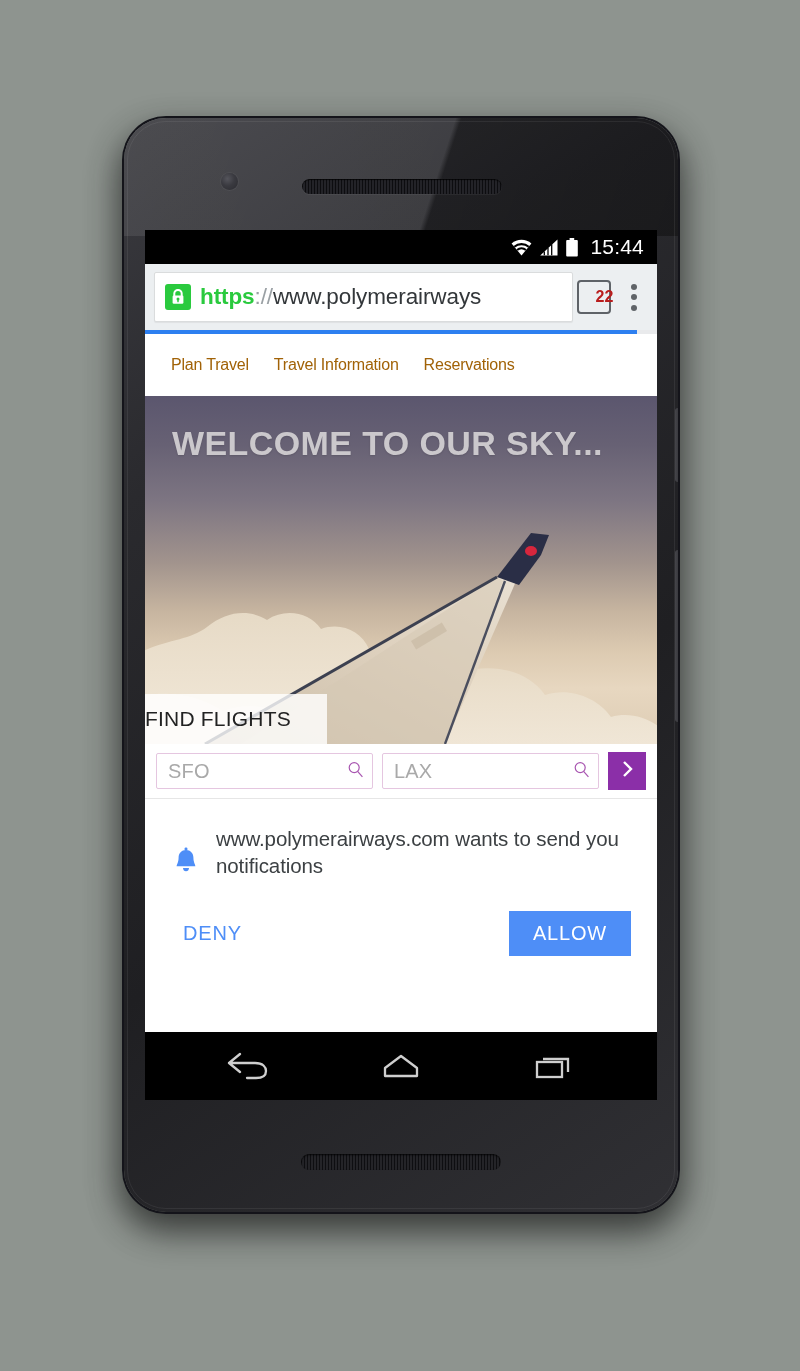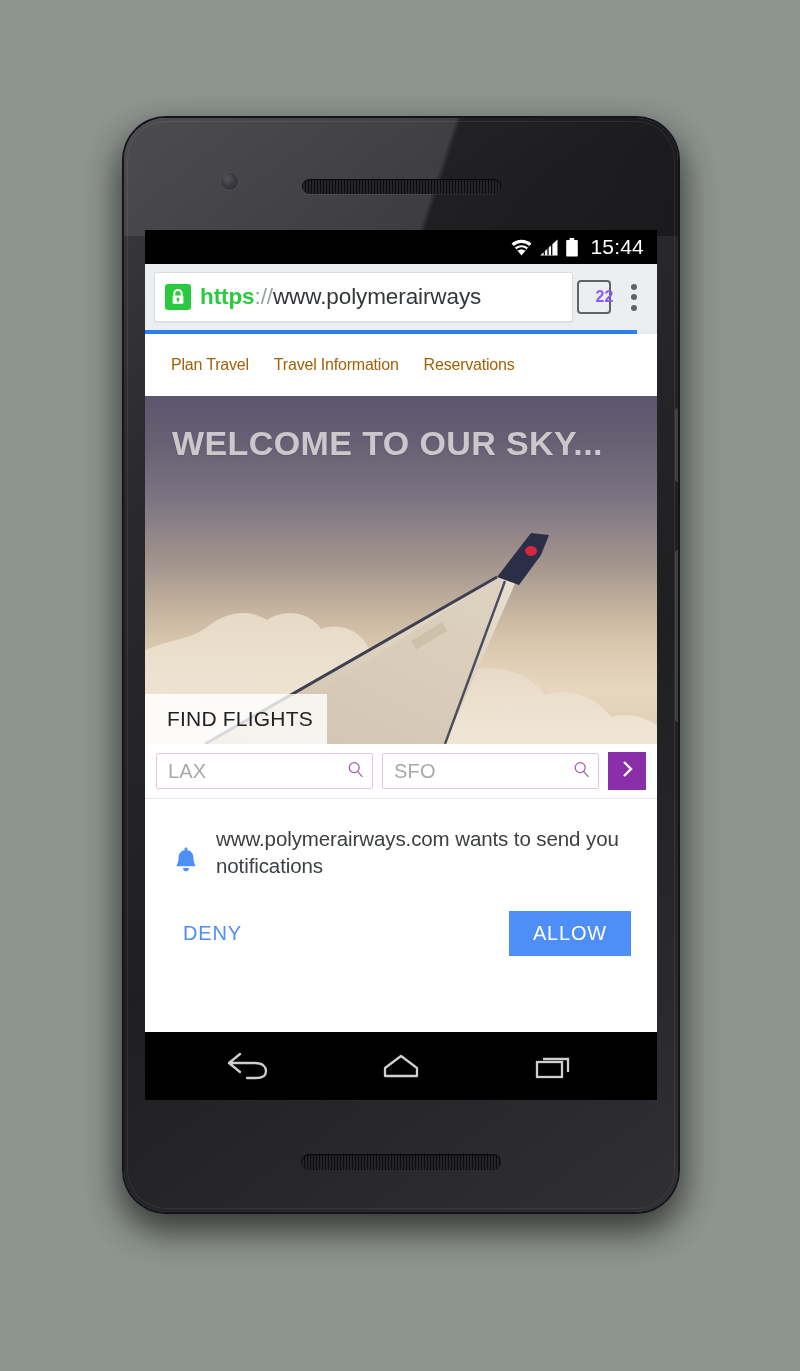--- a/index.html
+++ b/index.html
@@ -172,21 +172,21 @@
   .url-text .scheme { color: #2aca3e; font-weight: bold; }
   .url-text .sep { color: #9aa0a4; }
 
   .tab-count {
     flex: 0 0 34px;
     width: 34px; height: 34px;
     margin-left: 4px;
     border: 2.5px solid #5f6368;
     border-radius: 4px;
     display: flex; align-items: center; justify-content: center;
-    color: #8b5cf6;
+    color: #b91c1c;
     font-size: 16px;
     font-weight: bold;
     padding-left: 21px;
   }
   .overflow-menu {
     flex: 0 0 34px;
     height: 40px;
     margin-left: 6px;
     display: flex; flex-direction: column;
     align-items: center; justify-content: center;
@@ -289,21 +289,20 @@
     letter-spacing: 0.4px;
     text-shadow: 0 1px 2px rgba(0,0,0,0.12);
     z-index: 4;
   }
   .find-tab {
     position: absolute;
     left: 0; bottom: 0;
     width: 182px; height: 50px;
     background: rgba(255,255,255,0.80);
     display: flex; align-items: center;
-    padding-left: 22px;
     z-index: 5;
   }
   .find-tab span {
     font-size: 21px;
     color: #222;
     letter-spacing: 0.2px;
   }
 
   
   .search-row {
@@ -507,30 +506,30 @@
 
         <div class="hero-title">WELCOME TO OUR SKY...</div>
 
         <div class="find-tab">
           <span>FIND FLIGHTS</span>
         </div>
       </div>
 
       <div class="search-row">
         <div class="search-field">
-          <span class="ph">LAX</span>
+          <span class="ph">SFO</span>
           <span>
             <svg width="17" height="17" viewBox="0 0 17 17">
               <circle cx="7.2" cy="6.6" r="5" fill="none" stroke="#a855b0" stroke-width="1.2"></circle>
               <line x1="10.6" y1="10.4" x2="15.4" y2="15.8" stroke="#a855b0" stroke-width="1.2"></line>
             </svg>
           </span>
         </div>
         <div class="search-field">
-          <span class="ph">SFO</span>
+          <span class="ph">LAX</span>
           <span>
             <svg width="17" height="17" viewBox="0 0 17 17">
               <circle cx="7.2" cy="6.6" r="5" fill="none" stroke="#a855b0" stroke-width="1.2"></circle>
               <line x1="10.6" y1="10.4" x2="15.4" y2="15.8" stroke="#a855b0" stroke-width="1.2"></line>
             </svg>
           </span>
         </div>
         <div class="search-go">
           <span>
             <svg width="15" height="20" viewBox="0 0 15 20">

